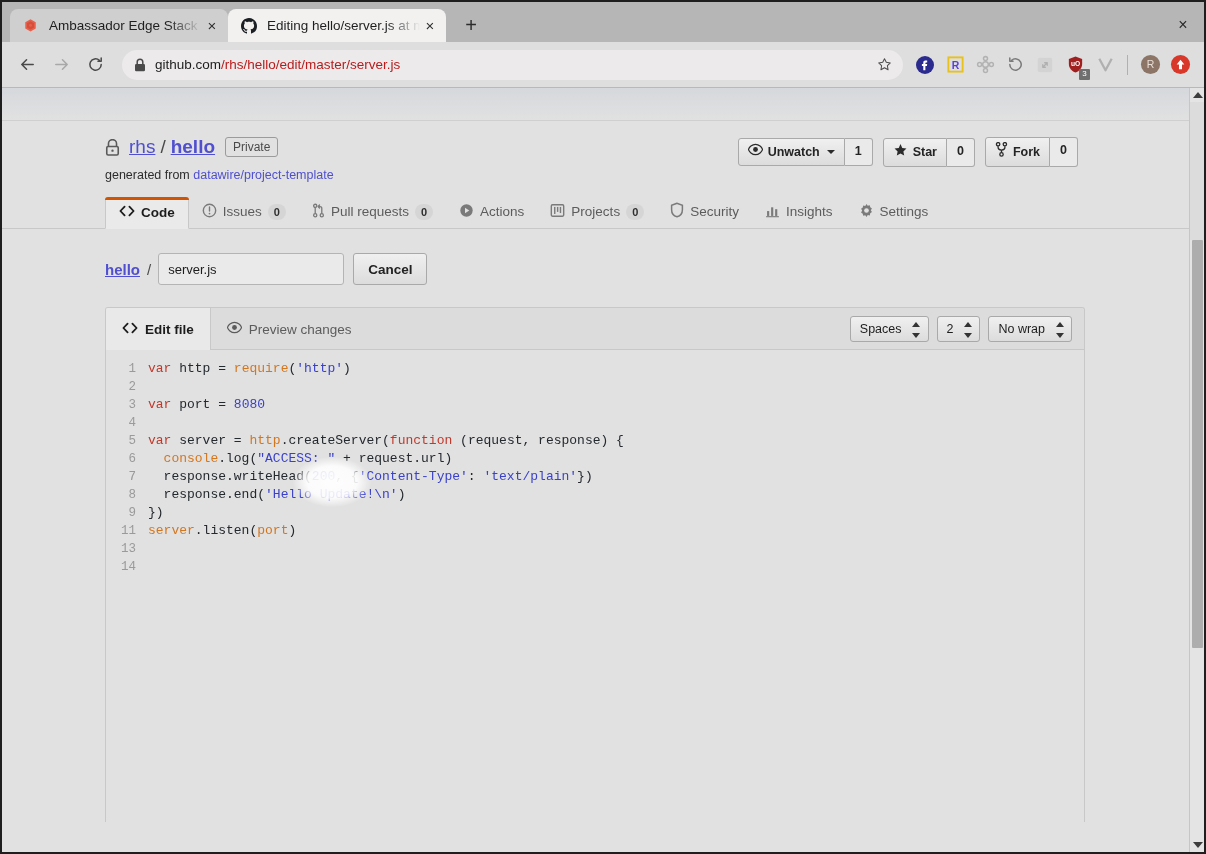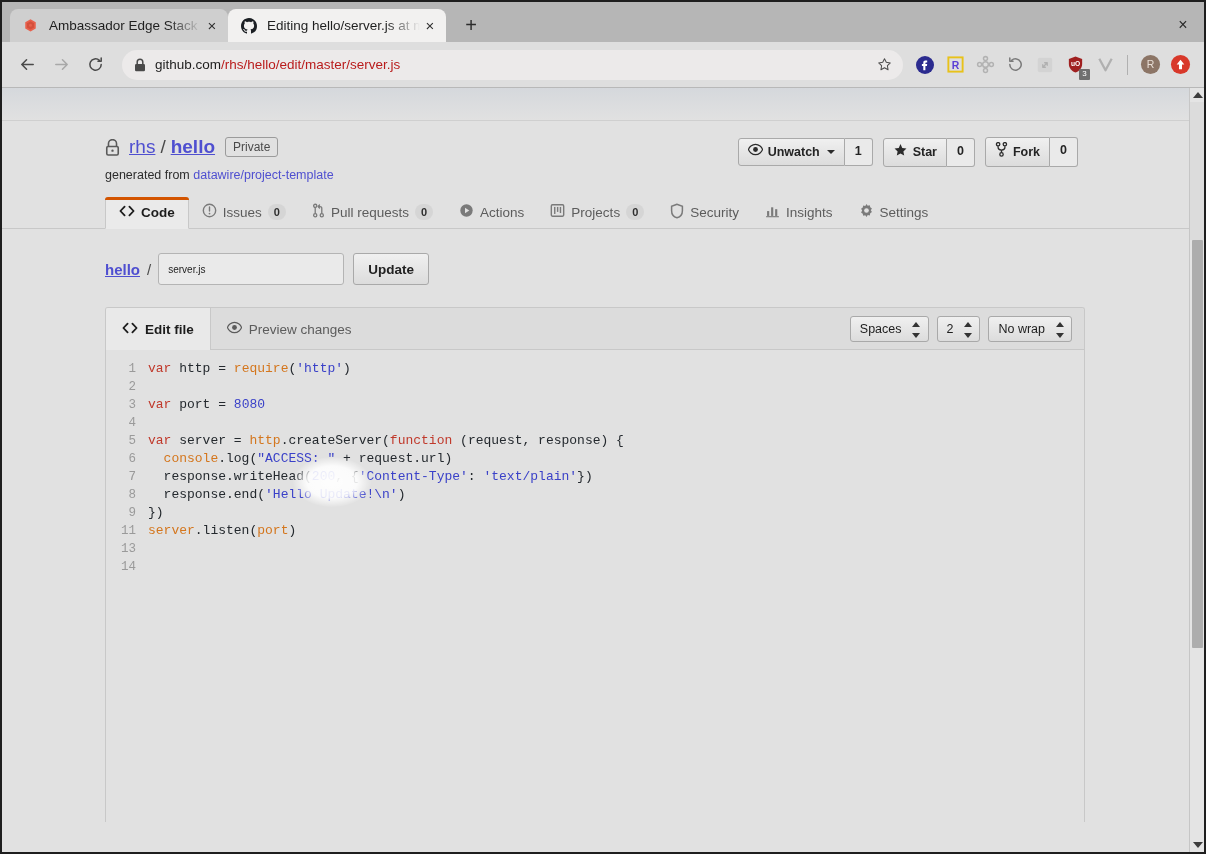--- a/index.html
+++ b/index.html
@@ -176,21 +176,21 @@
     border-left: 4px solid transparent;
     border-right: 4px solid transparent;
     border-top: 4px solid #2b2b2b;
   }
 
   
   .navtabs {
     margin-top: 15px;
     padding-left: 103px;
     border-bottom: 1px solid #c8c8c8;
-    display: flex; align-items: flex-start;
+    display: flex; align-items: center;
     height: 32px;
   }
   .ntab {
     display: flex; align-items: center; gap: 6px;
     font-size: 13.5px; color: #5c5c5c;
     padding: 5px 13px 7px 13px;
     position: relative;
     height: 32px;
     box-sizing: border-box;
   }
@@ -218,21 +218,21 @@
   .file-row {
     padding: 24px 0 0 103px;
     display: flex; align-items: center;
   }
   .bc-repo { color: #4f4fd0; font-weight: bold; font-size: 15px; }
   .bc-slash { color: #4a4a4a; margin: 0 7px; font-size: 15px; }
   .fname-input {
     width: 186px; height: 32px;
     background: #eaeaea;
     border: 1px solid #b4b4b4; border-radius: 3px;
-    font-size: 10px; color: #1d1d1d;
+    font-size: 13px; color: #1d1d1d;
     padding: 0 9px;
     font-family: "Liberation Sans", sans-serif;
   }
   .cancel-btn {
     margin-left: 9px;
     height: 32px;
     background: linear-gradient(to bottom, #f0f0f0, #dcdcdc);
     border: 1px solid #a9a9a9; border-radius: 3px;
     font-size: 13.5px; font-weight: bold; color: #222;
     padding: 0 14px;
@@ -666,21 +666,21 @@
             </svg>
           </span>
           <span>Settings</span>
         </div>
       </div>
 
       <div class="file-row">
         <a class="bc-repo" href="#">hello</a>
         <span class="bc-slash">/</span>
         <input class="fname-input" type="text" value="server.js" style="">
-        <button class="cancel-btn">Update</button>
+        <button class="cancel-btn">Cancel</button>
       </div>
 
       <div class="editor-box">
 
         <div class="editor-tabbar">
           <div class="etab active">
             <span>
               <svg width="16" height="14" viewBox="0 0 16 14">
                   <path d="M5.6 2.6 1.4 7l4.2 4.4M10.4 2.6 14.6 7l-4.2 4.4" stroke="#1c1c1c" stroke-width="1.8" fill="none" stroke-linecap="round" stroke-linejoin="round"></path>
                 </svg>

